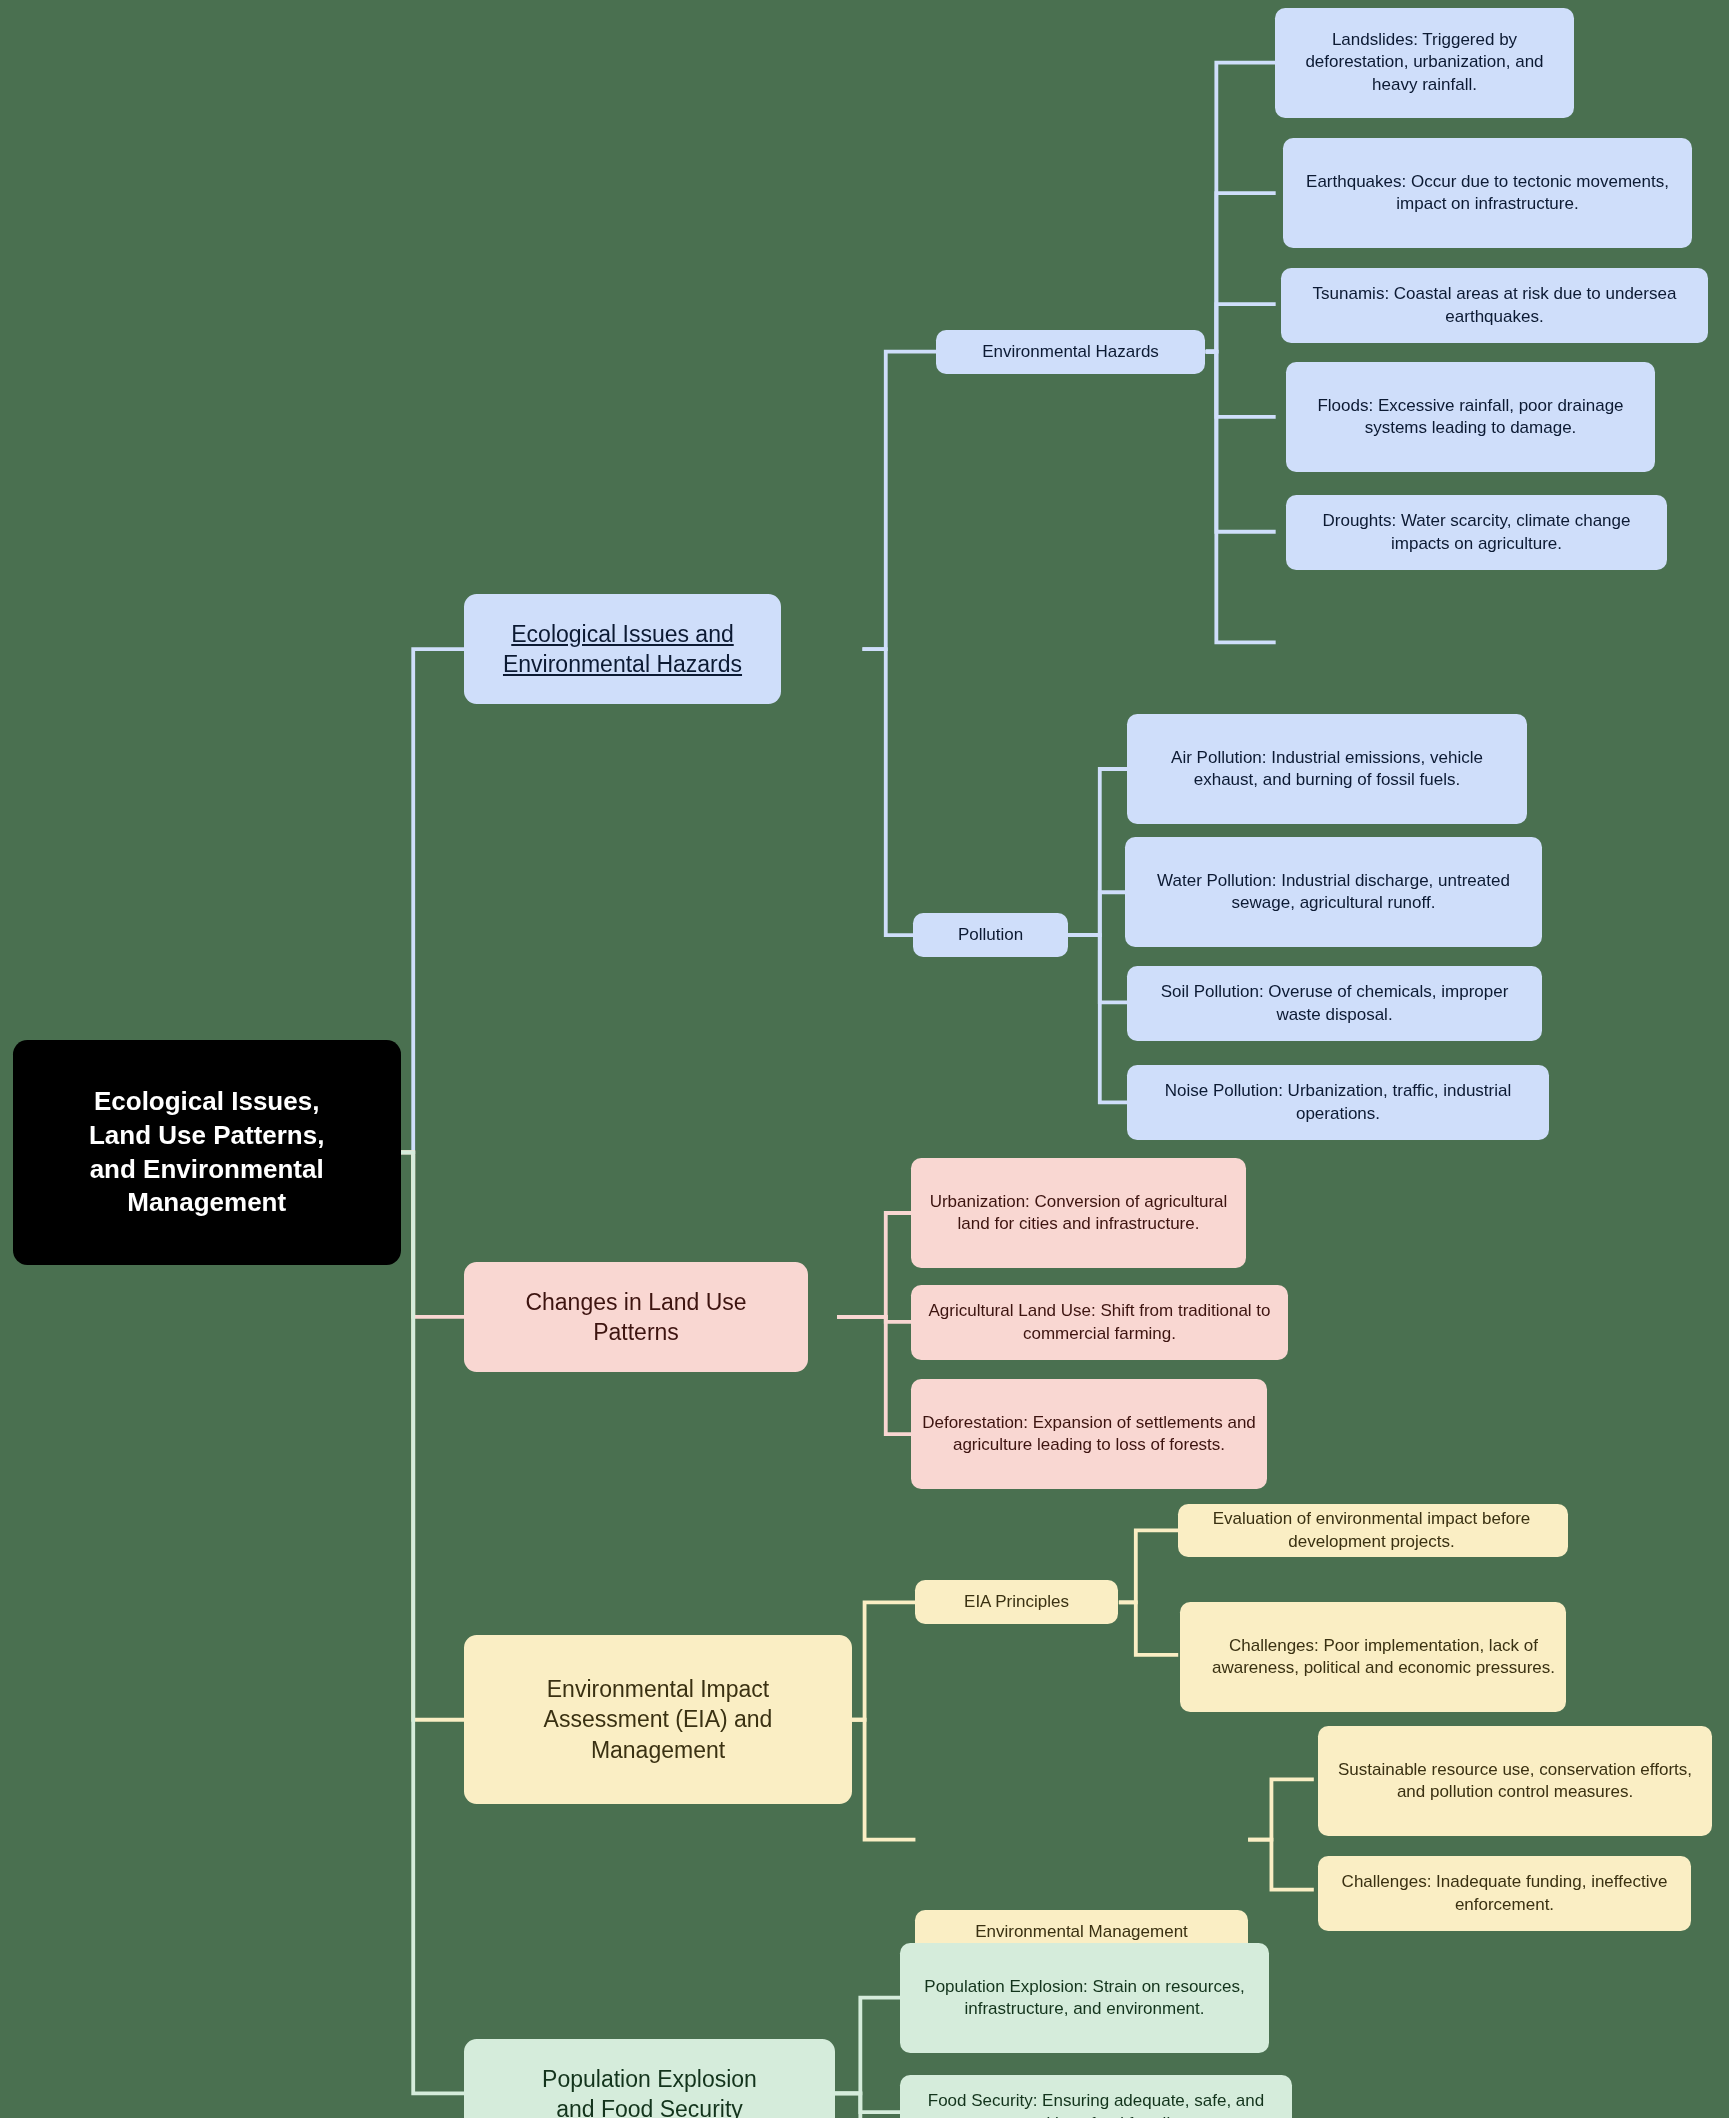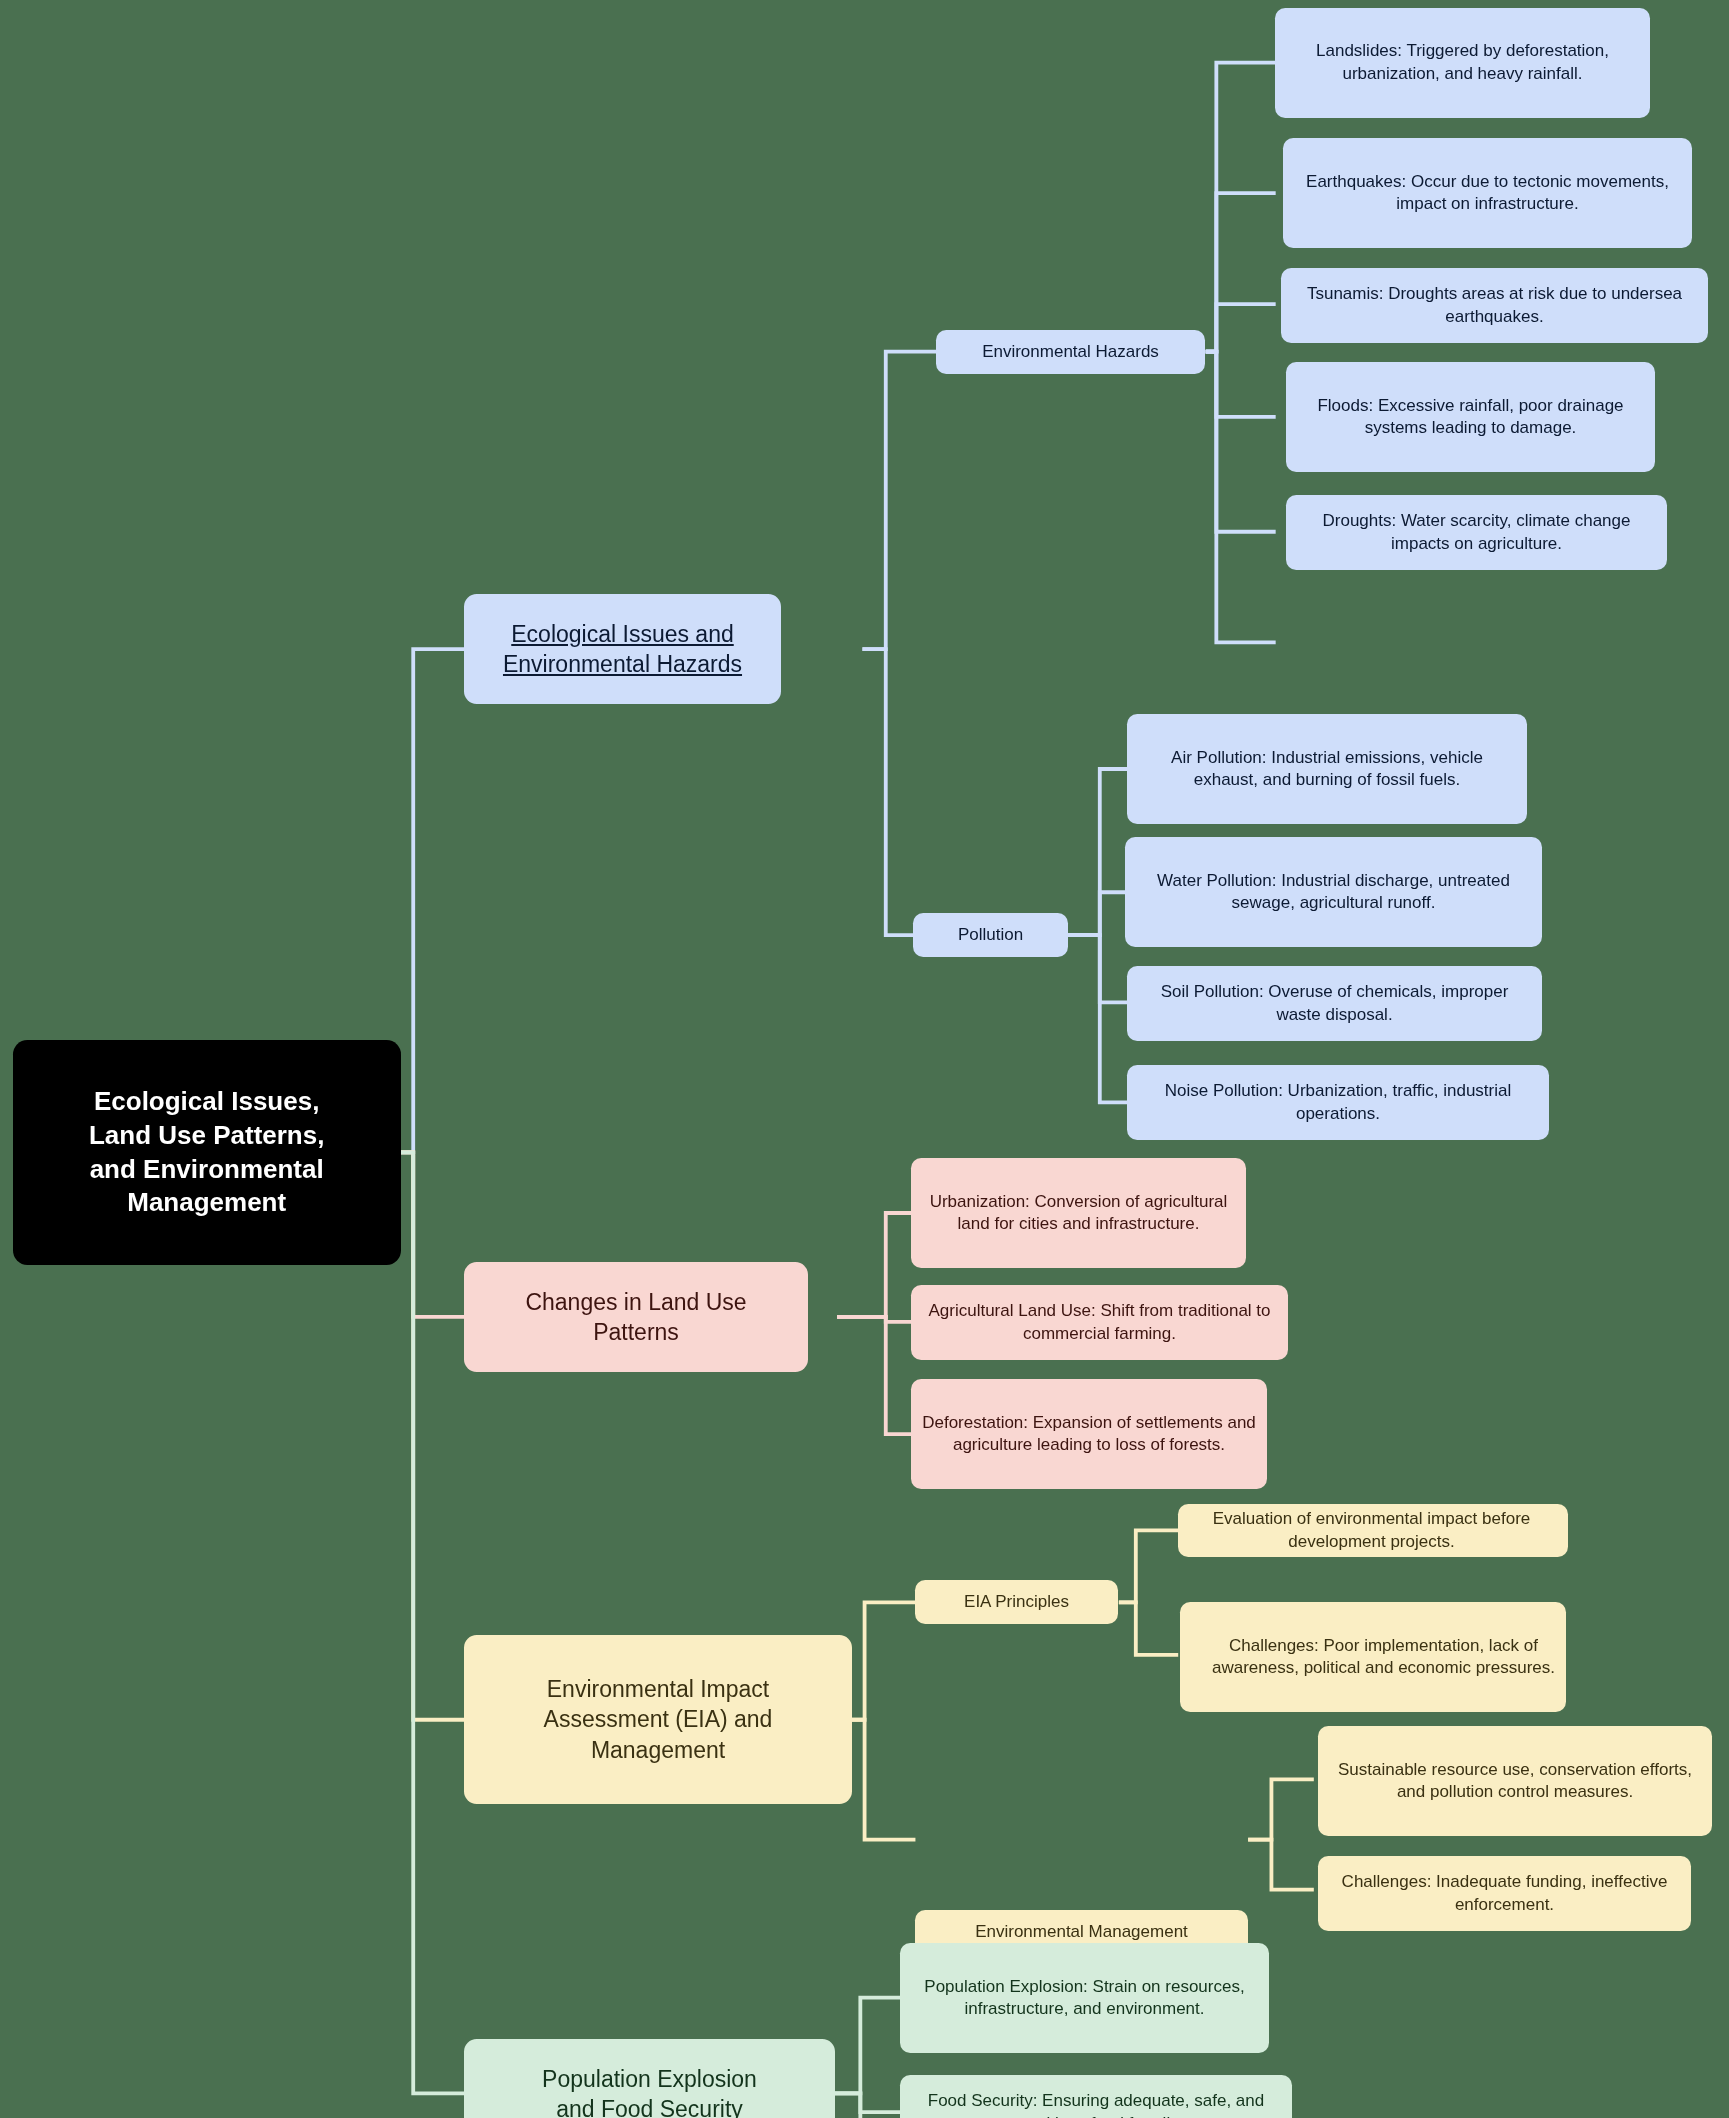--- a/index.html
+++ b/index.html
@@ -96,25 +96,25 @@
   <div class="node n-root" style="left:12.7px;top:1040px;width:388px;height:225px;">Ecological Issues,
 Land Use Patterns,
 and Environmental
 Management</div>
 
   <div class="node c-blue lvl1" style="left:464px;top:594px;width:317px;height:110px;text-decoration:underline;">Ecological Issues and
 Environmental Hazards</div>
 
   <div class="node c-blue lvl2" style="left:936px;top:330px;width:269px;height:44px;">Environmental Hazards</div>
 
-  <div class="node c-blue lvl3" style="left:1275px;top:7.6px;width:375px;height:110px;">Landslides: Triggered by deforestation, urbanization, and heavy rainfall.</div>
+  <div class="node c-blue lvl3" style="left:1275px;top:7.6px;width:299px;height:110px;">Landslides: Triggered by deforestation, urbanization, and heavy rainfall.</div>
 
   <div class="node c-blue lvl3" style="left:1283px;top:138px;width:409px;height:110px;">Earthquakes: Occur due to tectonic movements, impact on infrastructure.</div>
 
-  <div class="node c-blue lvl3" style="left:1281px;top:268px;width:427px;height:75px;">Tsunamis: Droughts areas at risk due to undersea earthquakes.</div>
+  <div class="node c-blue lvl3" style="left:1281px;top:268px;width:427px;height:75px;">Tsunamis: Coastal areas at risk due to undersea earthquakes.</div>
 
   <div class="node c-blue lvl3" style="left:1286px;top:495px;width:381px;height:75px;">Droughts: Water scarcity, climate change impacts on agriculture.</div>
 
   <div class="node c-blue lvl3" style="left:1286px;top:362px;width:369px;height:110px;">Floods: Excessive rainfall, poor drainage systems leading to damage.</div>
 
 
   <div class="node c-blue lvl2" style="left:913px;top:913px;width:155px;height:44px;">Pollution</div>
 
   <div class="node c-blue lvl3" style="left:1127px;top:714px;width:400px;height:110px;">Air Pollution: Industrial emissions, vehicle exhaust, and burning of fossil fuels.</div>
 

